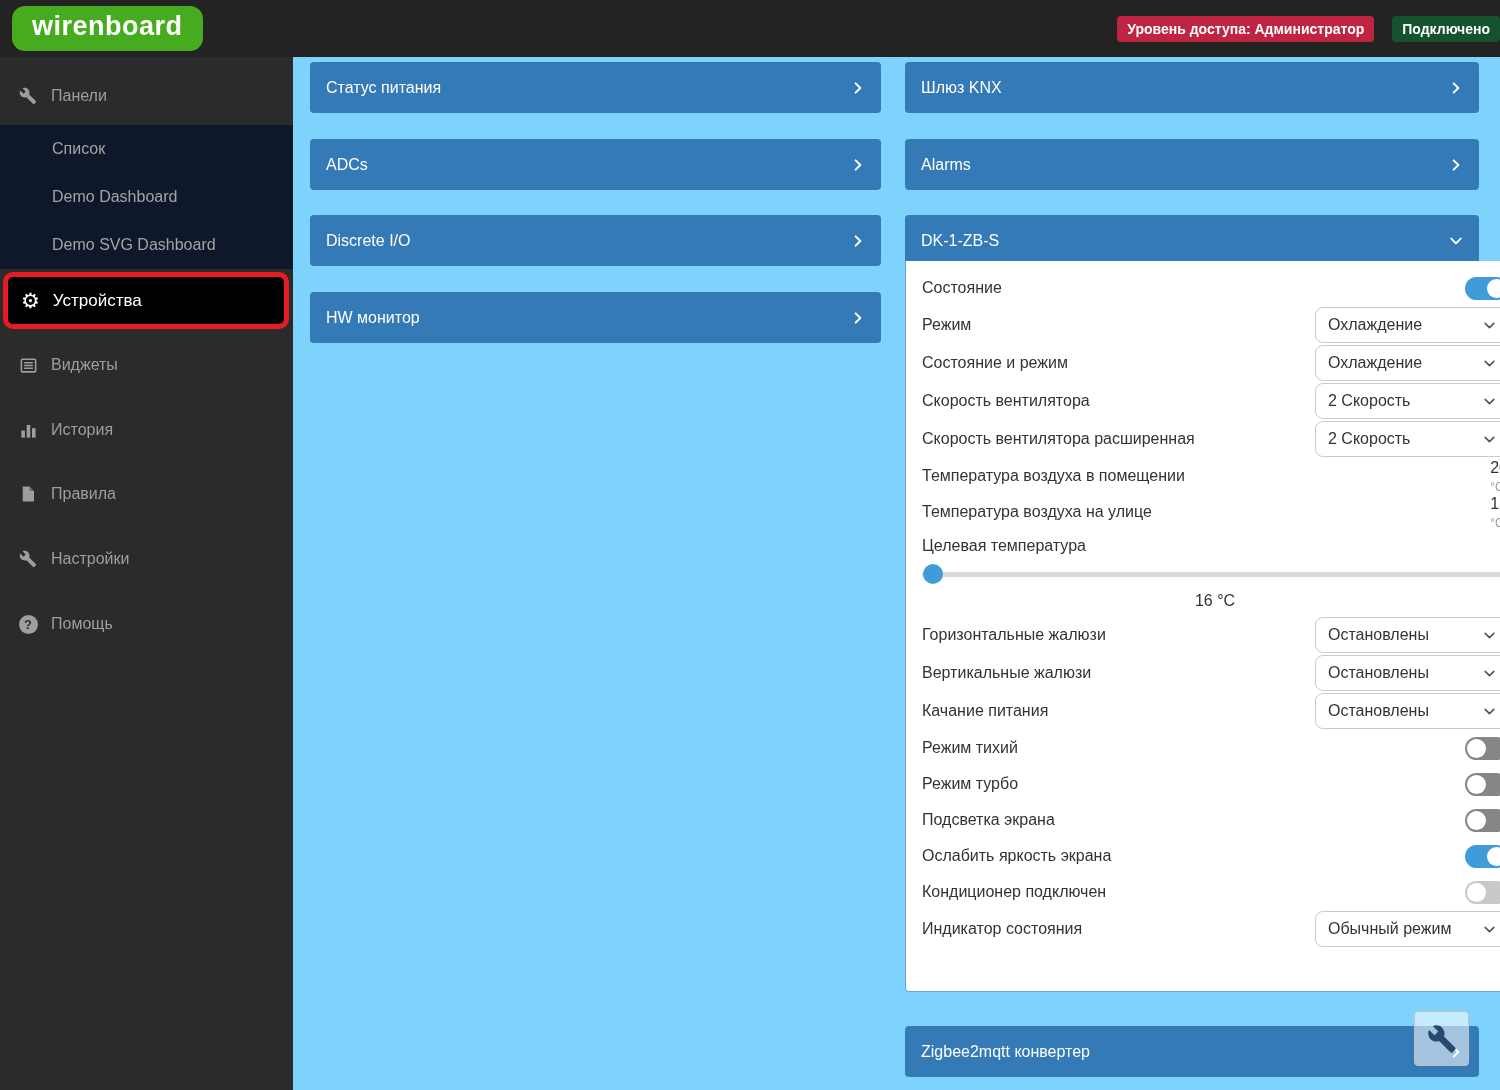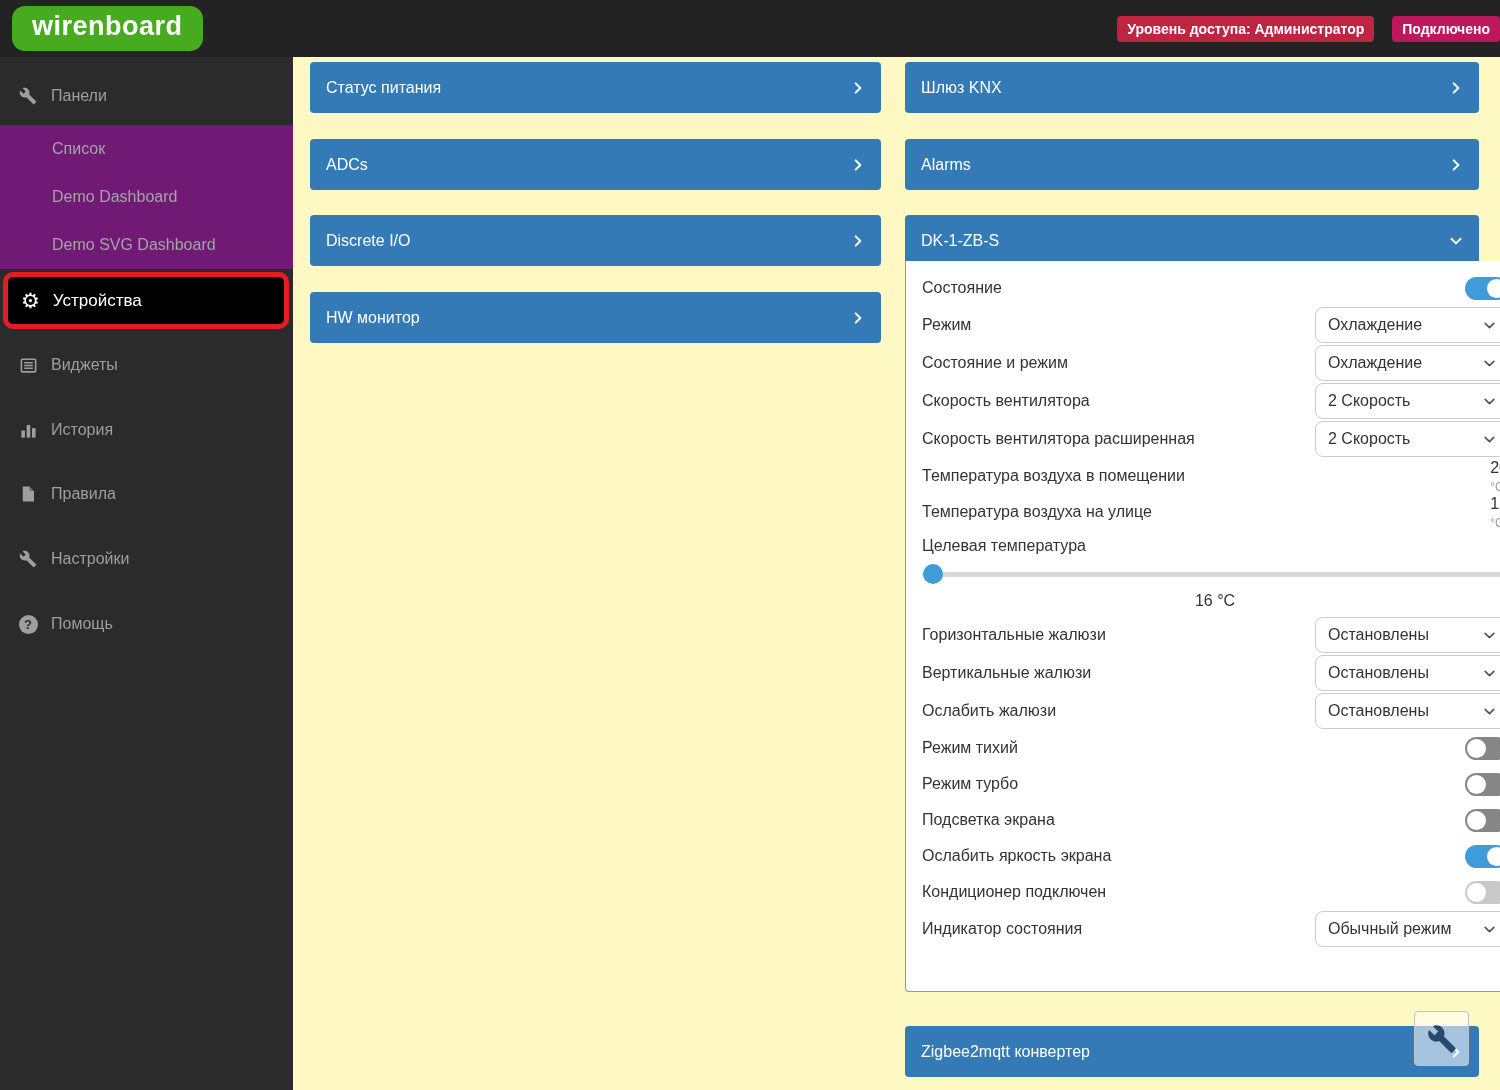--- a/index.html
+++ b/index.html
@@ -8,38 +8,38 @@
   #page { position:relative; width:1500px; height:1090px; background:#ffffff; overflow:hidden; margin:0 auto; }
 
   
   .topbar { position:absolute; left:0; top:0; width:1500px; height:57px; background:#232323; z-index:5;
             display:flex; align-items:center; justify-content:space-between; }
   .logo { margin-left:12px; background:#47ab20; color:#fff; font-weight:bold; font-size:27px;
           letter-spacing:.5px; padding:5px 20px 9px 20px; border-radius:13px; }
   .badges { display:flex; align-items:center; gap:18px; }
   .badge { color:#fff; font-size:14px; font-weight:bold; padding:5px 10px; border-radius:4px; white-space:nowrap; }
   .badge.red { background:#bf2443; }
-  .badge.green { background:#be185d; }
+  .badge.green { background:#14532d; }
 
   
   .sidebar { position:absolute; left:0; top:57px; width:293px; height:1033px; background:#2b2b2b; z-index:4; }
   .side-item { position:absolute; left:0; width:293px; height:44px; display:flex; align-items:center;
                padding-left:18px; gap:13px; color:#9e9e9e; font-size:16px; cursor:pointer; }
   .side-item .ic { width:20px; height:20px; color:#9e9e9e; flex:0 0 20px; display:flex; align-items:center; justify-content:center; }
-  .submenu { position:absolute; left:0; top:68px; width:293px; height:144px; background:#701a75; }
+  .submenu { position:absolute; left:0; top:68px; width:293px; height:144px; background:#0f172a; }
   .sub-item { height:48px; display:flex; align-items:center; padding-left:52px; color:#a4a4a4; font-size:16px; cursor:pointer; }
   .devices-item { position:absolute; left:3px; top:215px; width:286px; height:57px; background:#000;
                   border:5px solid #e51c23; border-radius:10px; display:flex; align-items:center;
                   padding-left:13px; gap:13px; color:#fff; font-size:17px; cursor:pointer; }
   .devices-item .gear { font-size:21px; color:#fff; line-height:1; }
   .qmark { width:19px; height:19px; border-radius:50%; background:#9e9e9e; color:#2b2b2b; font-size:13px;
            font-weight:bold; display:flex; align-items:center; justify-content:center; }
 
   
-  .main { position:absolute; left:293px; top:57px; width:1207px; height:1033px; background:#fef9c3; }
+  .main { position:absolute; left:293px; top:57px; width:1207px; height:1033px; background:#7dd3fc; }
   .col-left  { position:absolute; left:17px;  top:0; width:571px; }
   .col-right { position:absolute; left:612px; top:0; width:574px; }
   .panel { position:absolute; left:0; width:100%; height:51px; background:#337ab7; border-radius:4px;
            color:#fff; font-size:16px; display:flex; align-items:center; justify-content:space-between;
            padding:0 16px; cursor:pointer; }
   .chev { width:14px; height:14px; color:#fff; }
   .chev.down { transform:rotate(90deg); }
 
   
   .dev-header { top:158px; height:52px; border-radius:4px 4px 0 0; }
@@ -304,21 +304,21 @@
           <span class="lbl">Вертикальные жалюзи</span>
           <div class="select">
             <span class="sel-val">Остановлены</span>
             <svg class="caret" viewBox="0 0 24 24">
                 <path d="M8 4l8 8-8 8" fill="none" stroke="currentColor" stroke-width="3" stroke-linecap="round" stroke-linejoin="round"></path>
               </svg>
           </div>
         </div>
 
         <div class="row h38">
-          <span class="lbl">Ослабить жалюзи</span>
+          <span class="lbl">Качание питания</span>
           <div class="select">
             <span class="sel-val">Остановлены</span>
             <svg class="caret" viewBox="0 0 24 24">
                 <path d="M8 4l8 8-8 8" fill="none" stroke="currentColor" stroke-width="3" stroke-linecap="round" stroke-linejoin="round"></path>
               </svg>
           </div>
         </div>
 
         <div class="row h36">
           <span class="lbl">Режим тихий</span>

